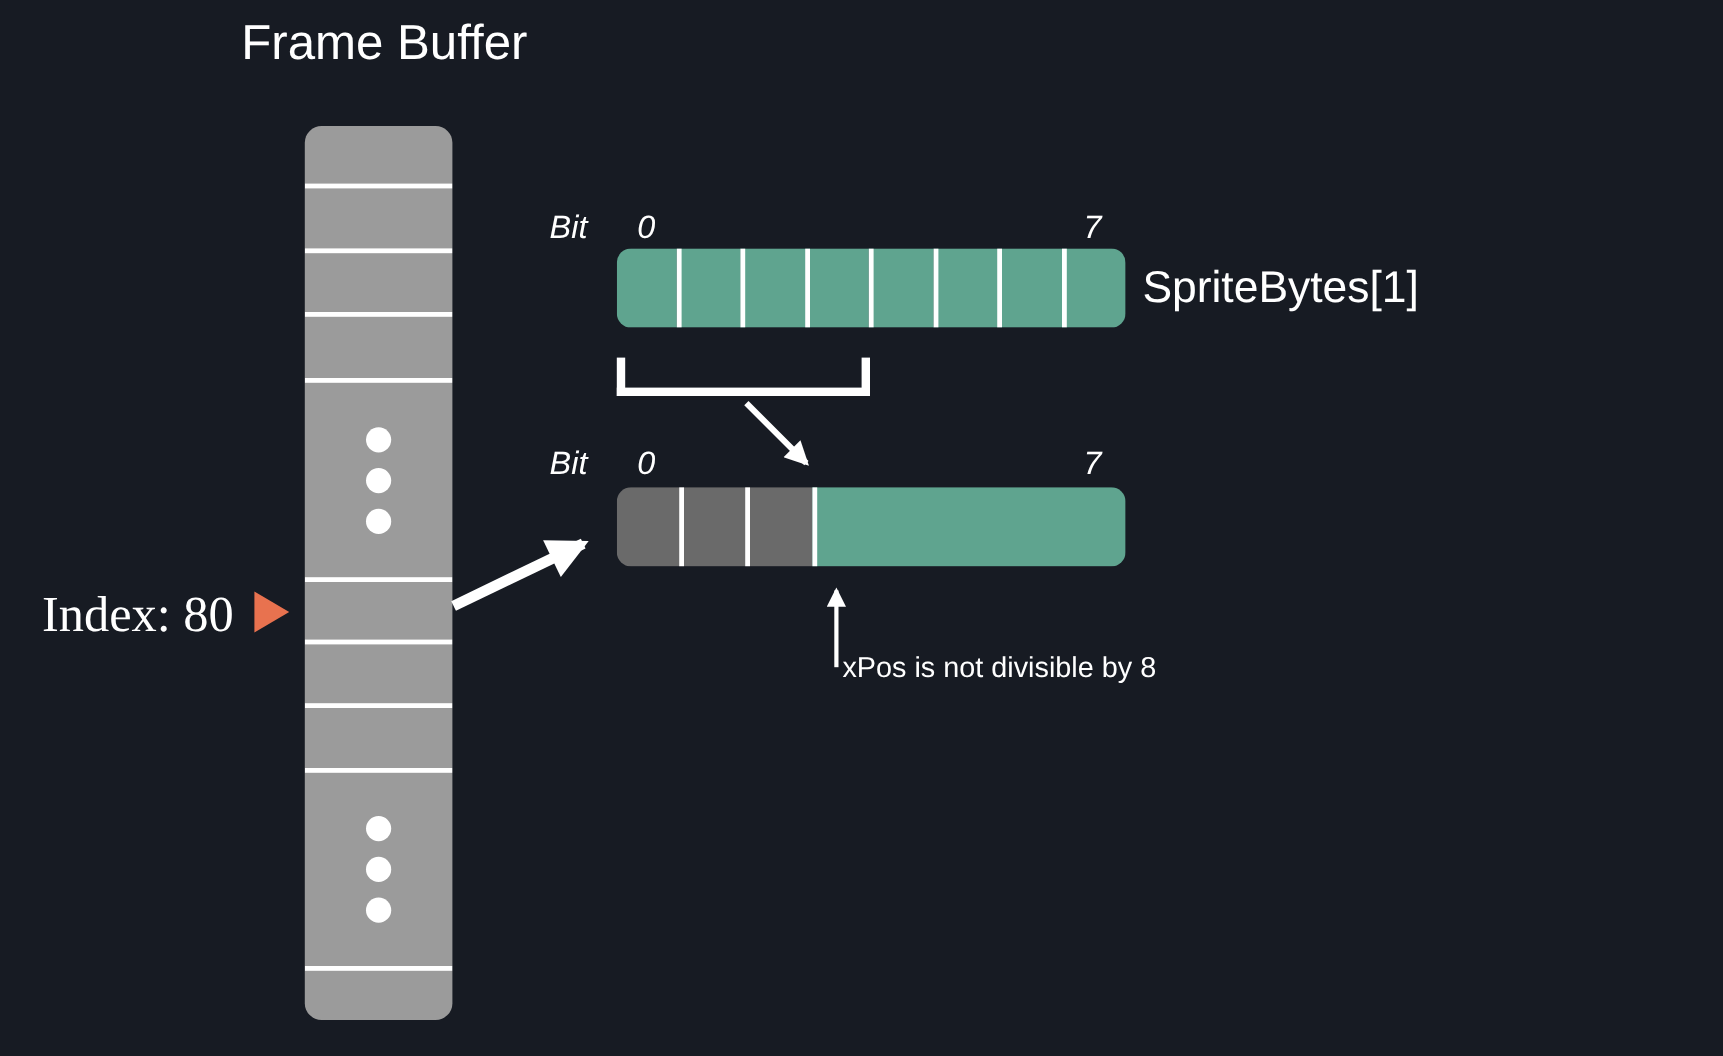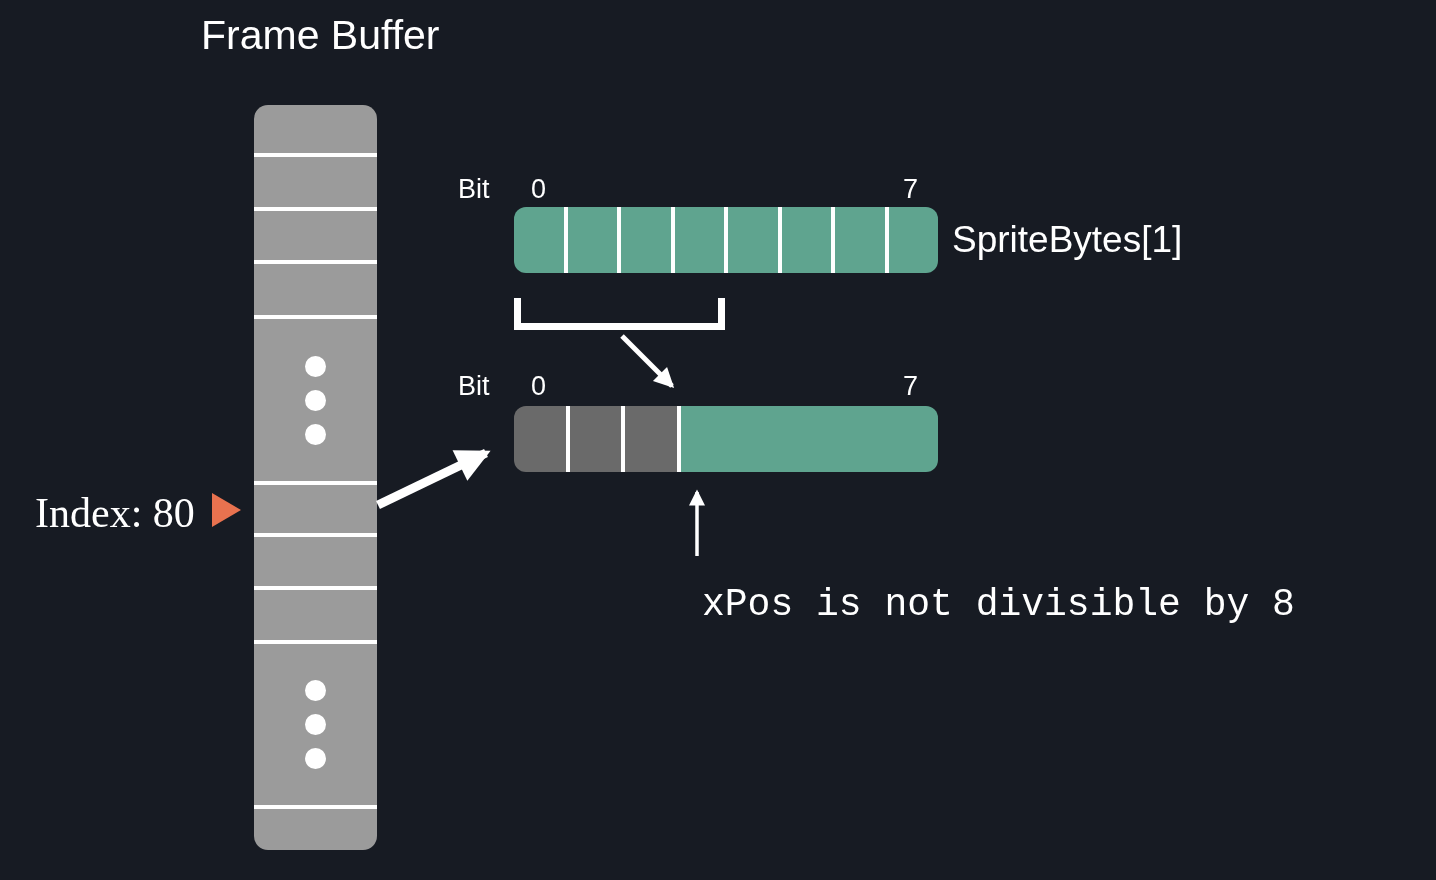--- a/index.html
+++ b/index.html
@@ -32,21 +32,21 @@
   
   .index-label { left: 35px; top: 489px; font-size: 42px; font-family: Liberation Serif, serif; }
   .index-pointer {
     left: 212px; top: 493px; width: 0; height: 0;
     border-top: 17px solid transparent;
     border-bottom: 17px solid transparent;
     border-left: 29px solid #e8724f;
   }
 
   
-  .bit-label { font-size: 27px; }
+  .bit-label { font-size: 27px; font-style: italic; }
 
   
   .byte-bar {
     left: 514px; width: 424px; height: 66px;
     border-radius: 12px; overflow: hidden; display: flex;
   }
   .byte-bar .cell { flex: 1; }
   .byte-bar .cell + .cell { border-left: 4px solid #ffffff; }
   .cell.teal { background: #5fa48f; }
   .cell.gray { background: #6a6a6a; }
@@ -61,21 +61,21 @@
 
   
   .bracket {
     left: 514px; top: 298px; width: 211px; height: 32px;
     border-left: 7px solid #ffffff;
     border-right: 7px solid #ffffff;
     border-bottom: 7px solid #ffffff;
   }
 
   .annotation {
-    left: 702px; top: 584px; font-size: 38px; line-height: 41px; font-family: Liberation Mono, monospace;
+    left: 702px; top: 536px; font-size: 24px; line-height: 41px;
   }
 
   svg.arrows { left: 0; top: 0; pointer-events: none; }
 </style>
 </head>
 <body>
 
 <div class="abs title">Frame Buffer</div>
 
 <div class="abs fb-column">

